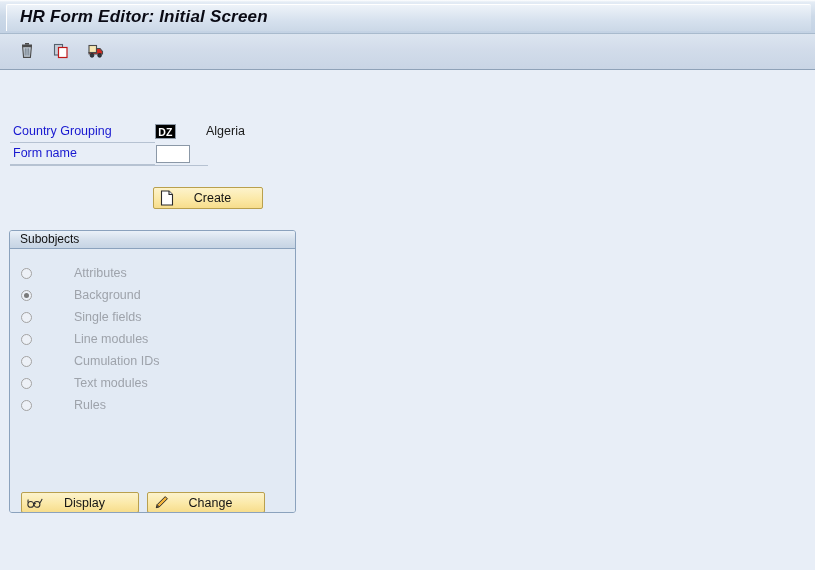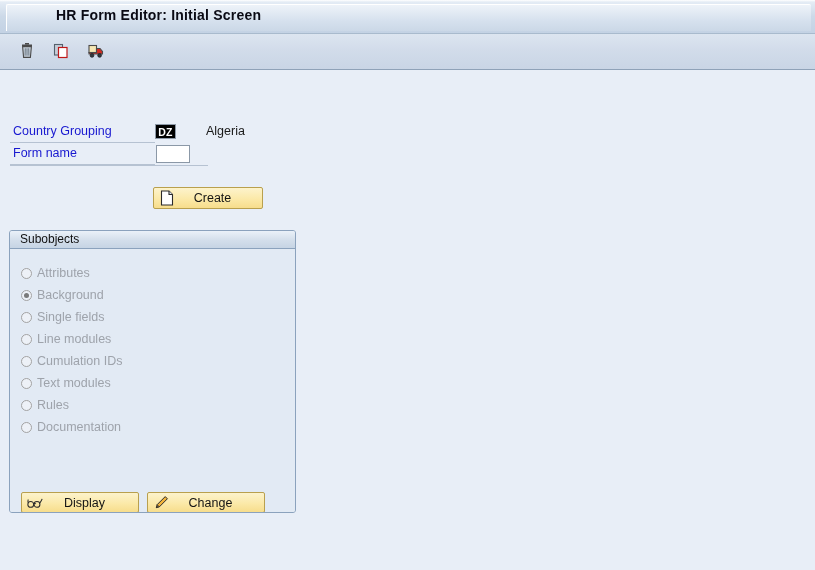--- a/index.html
+++ b/index.html
@@ -28,26 +28,26 @@
     position: absolute;
     left: 6px; top: 4px; right: 4px; bottom: 2px;
     background: linear-gradient(to bottom, #eef3f9 0%, #d6e1ee 60%, #cbd8e7 100%);
     border-top: 1px solid #ffffff;
     border-left: 1px solid #ffffff;
     border-radius: 2px 2px 0 0;
   }
   .title-text {
     position: absolute;
     left: 20px; top: 7px;
-    font-size: 14px;
+    font-size: 17px;
     font-weight: bold;
+    font-style: italic;
     color: #0a0a14;
     letter-spacing: 0.2px;
     white-space: nowrap;
-    margin-left: 36px;
   }
 
   
   .toolbar {
     position: absolute;
     left: 0; top: 34px;
     width: 815px; height: 36px;
     background: linear-gradient(to bottom, #dce5f0 0%, #d2dcea 45%, #c9d5e5 100%);
     border-bottom: 1px solid #8fa2b8;
     box-sizing: border-box;
@@ -210,20 +210,21 @@
   }
   .radio-list {
     position: absolute;
     left: 11px; top: 13px;
   }
   .radio-row {
     display: flex;
     align-items: center;
     height: 22px;
     cursor: default;
+    gap: 37px;
   }
   .radio-mark {
     width: 11px; height: 11px;
     border: 1px solid #a3a3a3;
     border-radius: 50%;
     background: #edf1f7;
     box-sizing: border-box;
     margin-right: 5px;
     position: relative;
     flex: none;
@@ -366,24 +367,20 @@
         <div class="radio-row">
           <span class="radio-mark"></span>
           <span class="radio-label">Text modules</span>
         </div>
 
         <div class="radio-row">
           <span class="radio-mark"></span>
           <span class="radio-label">Rules</span>
         </div>
 
-        <div class="radio-row">
-          <span class="radio-mark"></span>
-          <span class="radio-label">Documentation</span>
-        </div>
 
       </div>
 
       <div class="btn btn-display">
         <span class="bico">
           <svg width="17" height="12" viewBox="0 0 17 12">
             <circle cx="4" cy="7.5" r="3.1" fill="none" stroke="#2b2b2b" stroke-width="1.1"></circle>
             <circle cx="10.6" cy="7.5" r="3.1" fill="none" stroke="#2b2b2b" stroke-width="1.1"></circle>
             <path d="M7.1 7 q1.2 -1 2.4 0" fill="none" stroke="#2b2b2b" stroke-width="1.1"></path>
             <path d="M13.5 6.2 q2 -3 2.6 -4.6" fill="none" stroke="#2b2b2b" stroke-width="1.1"></path>

